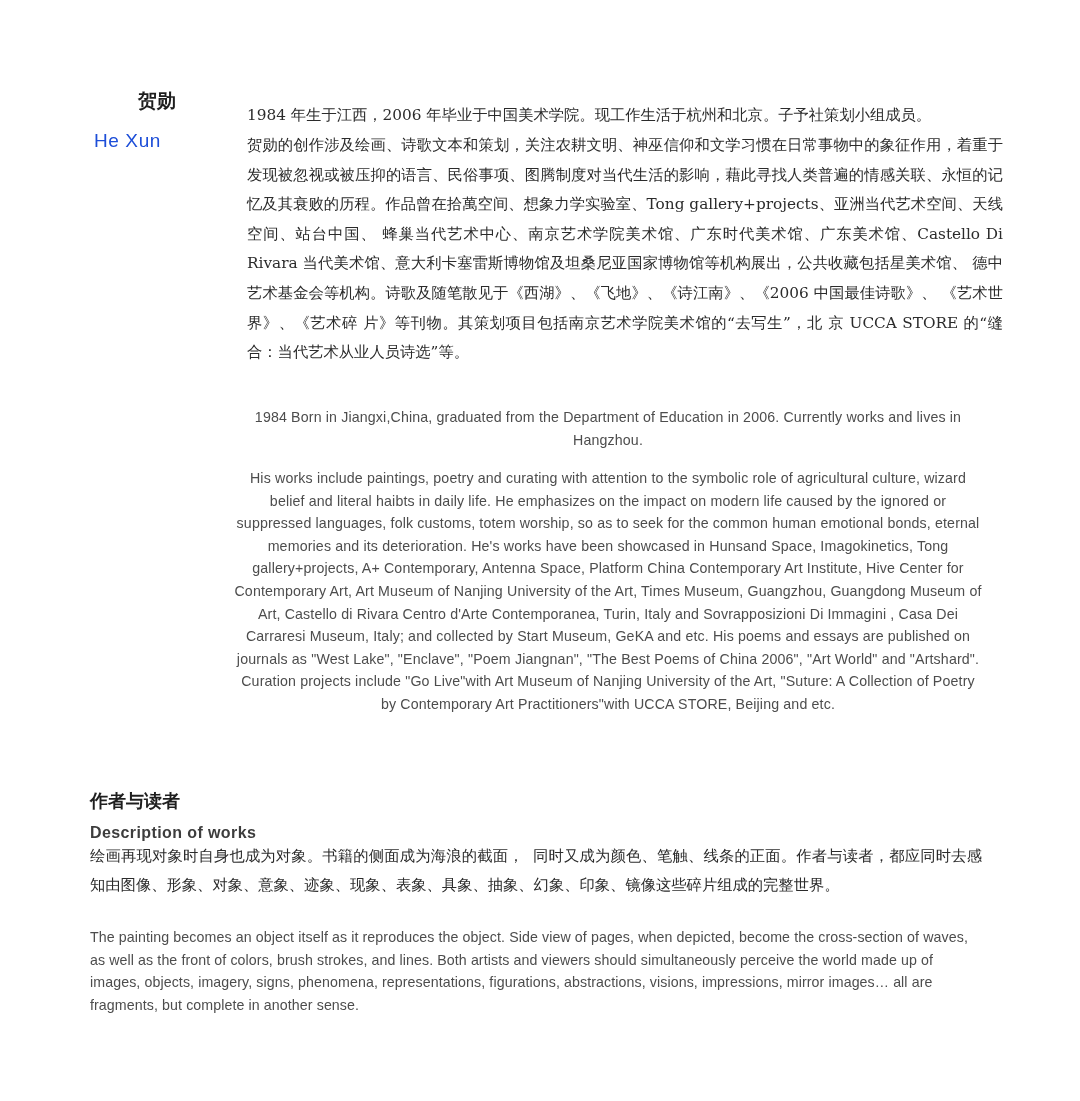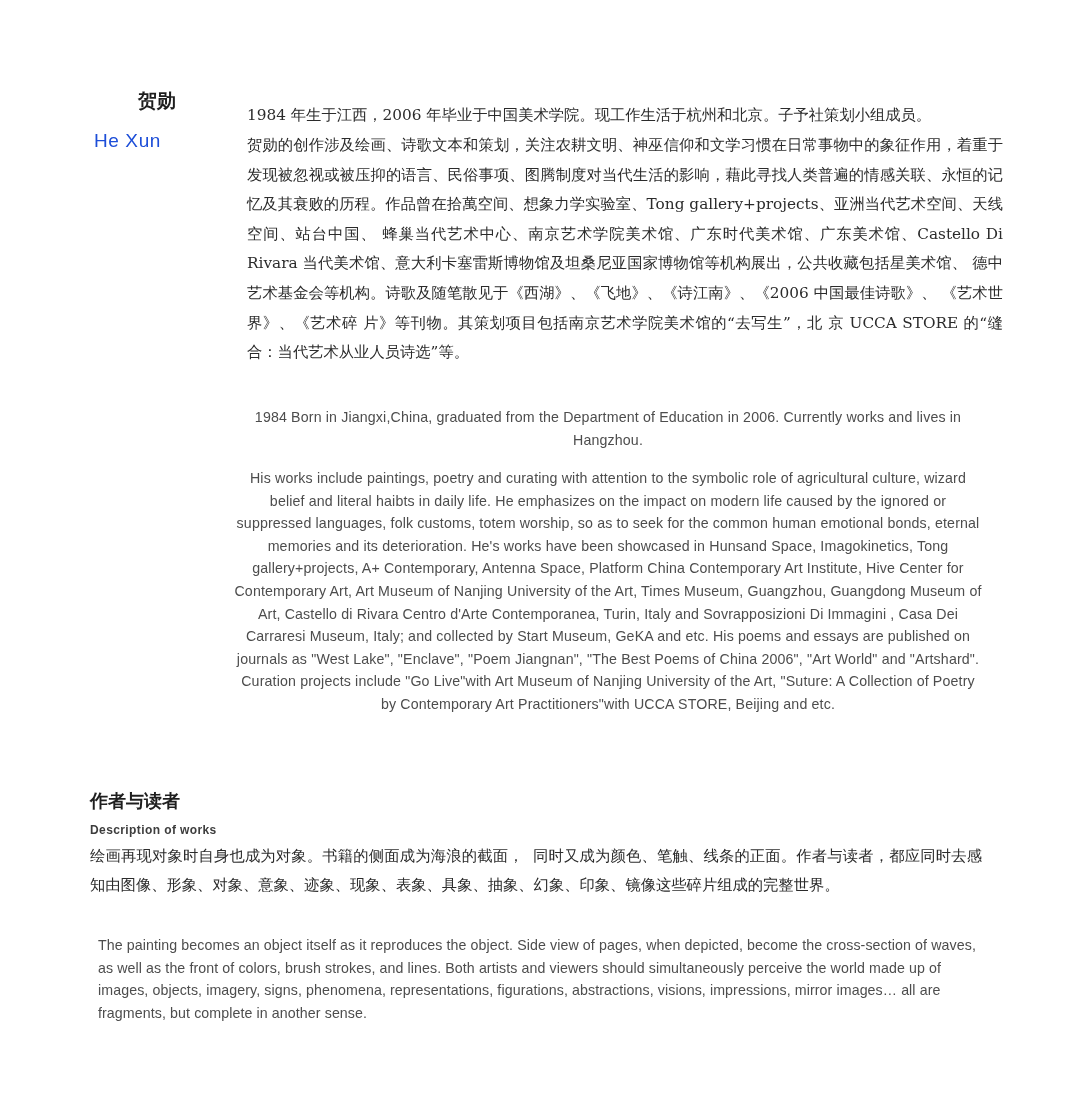--- a/index.html
+++ b/index.html
@@ -130,21 +130,21 @@
     font-size: 18px;
     line-height: 26px;
     color: #1e1e1e;
     white-space: nowrap;
   }
   .works-head-en {
     position: absolute;
     top: 806px;
     left: 0;
     font-family: "Liberation Sans", "DejaVu Sans", sans-serif;
-    font-size: 12px;
+    font-size: 16px;
     line-height: 28px;
     color: #3d3d3d;
     letter-spacing: 0.4px;
     white-space: nowrap;
   }
   .works-cn {
     position: absolute;
     top: 843px;
     left: 0;
     width: 892px;
@@ -158,21 +158,21 @@
   }
   .works-en {
     position: absolute;
     top: 926px;
     left: 0;
     width: 892px;
     font-family: "Liberation Sans", "DejaVu Sans", sans-serif;
     font-size: 14.2px;
     line-height: 22.6px;
     color: #4d4d4d;
-    margin: 8px;
+    margin: 0;
     text-align: left;
     letter-spacing: 0.1px;
   }
 </style>
 </head>
 <body style="background: rgb(255, 255, 255);">
 
 <div class="page">
 
   <section class="bio-block">

